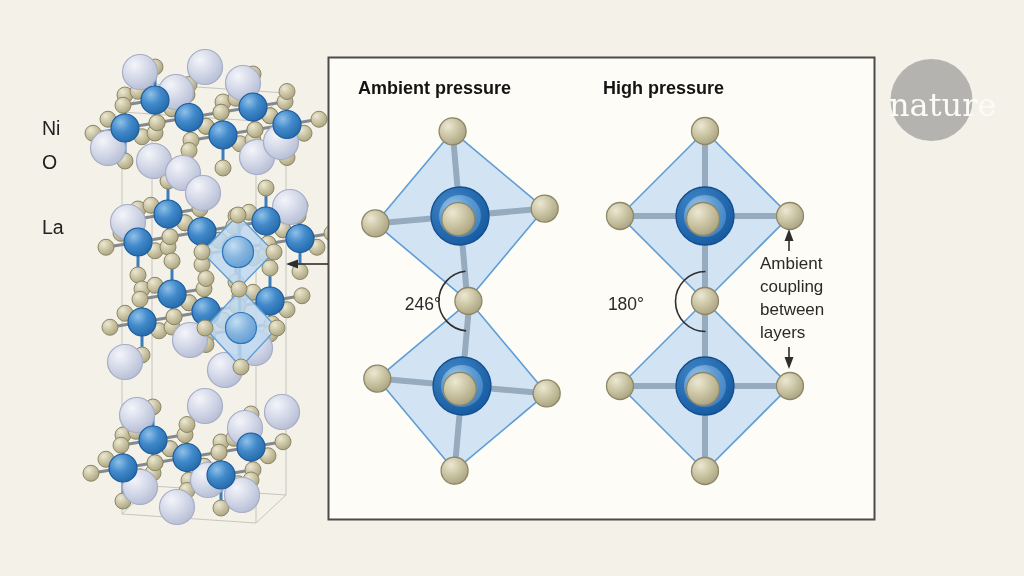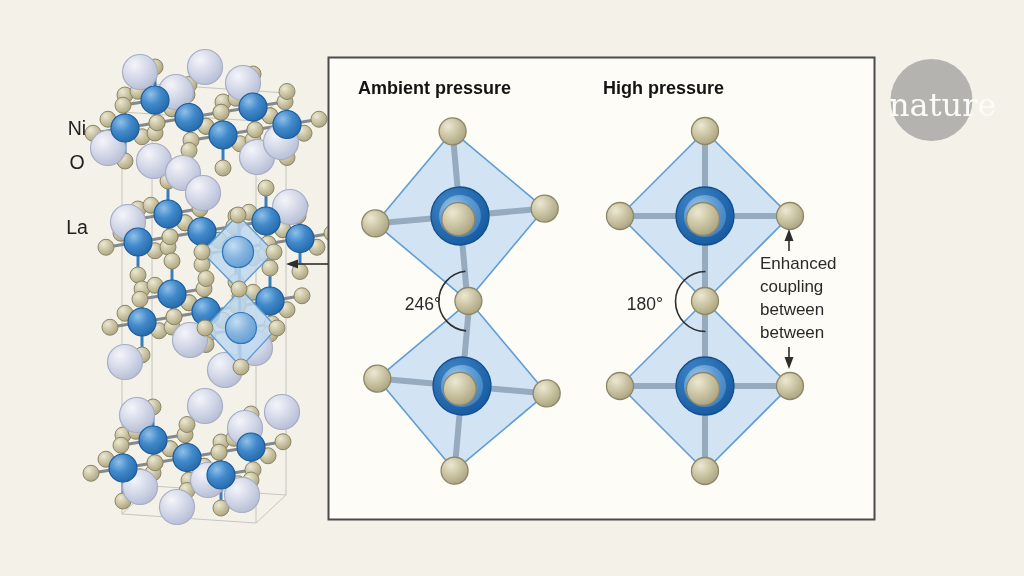--- a/index.html
+++ b/index.html
@@ -1,29 +1,29 @@
 <!DOCTYPE html>
 <html><head>
 <meta charset="utf-8">
 <style>
   html,body{margin:0;padding:0;background:#f3f1e8;}
   .stage{position:relative;width:1024px;height:576px;overflow:hidden;
          font-family:"Liberation Sans",sans-serif;color:#1f1f1f;}
   .stage svg{position:absolute;left:0;top:0;}
   .txt{position:absolute;line-height:1.18;}
-  .crys-lbl{left:42px;width:70px;text-align:center;font-size:19.5px;color:#222;}
+  .crys-lbl{left:42px;width:70px;text-align:left;font-size:19.5px;color:#222;}
   #lbl-ni{top:117px;}
   #lbl-o{top:151px;}
   #lbl-la{top:216px;}
   .panel-title{top:78px;font-size:18px;font-weight:bold;color:#141414;white-space:nowrap;}
   #title-ambient{left:358px;}
   #title-high{left:603px;}
   .angle-lbl{top:294px;width:100px;text-align:right;font-size:17.5px;color:#2a2a2a;}
   #angle-ambient{left:341px;}
-  #angle-high{left:563px;}
+  #angle-high{left:576px;text-align:center;}
   #annotation{left:760px;top:252px;width:100px;font-size:17px;line-height:23px;color:#2a2a2a;}
   #logo-word{left:889px;top:87px;width:85px;text-align:center;
              font-family:"DejaVu Serif","Liberation Serif",serif;font-size:32px;color:#fbfbf8;}
 </style>
 </head>
 <body style="background: rgb(243, 241, 232);">
 
 <div class="stage" id="stage" style="background: rgb(243, 241, 232);">
 
   <svg id="art" width="1024" height="576" viewBox="0 0 1024 576">
@@ -419,16 +419,16 @@
   <div class="txt crys-lbl" id="lbl-ni">Ni</div>
   <div class="txt crys-lbl" id="lbl-o">O</div>
   <div class="txt crys-lbl" id="lbl-la">La</div>
 
   <div class="txt panel-title" id="title-high">High pressure</div>
   <div class="txt panel-title" id="title-ambient">Ambient pressure</div>
 
   <div class="txt angle-lbl" id="angle-ambient">246°</div>
   <div class="txt angle-lbl" id="angle-high">180°</div>
 
-  <div class="txt" id="annotation">Enhanced coupling between between</div>
+  <div class="txt" id="annotation">Ambient coupling between layers</div>
 
   <div class="txt" id="logo-word">nature</div>
 </div>
 
 </body></html>

